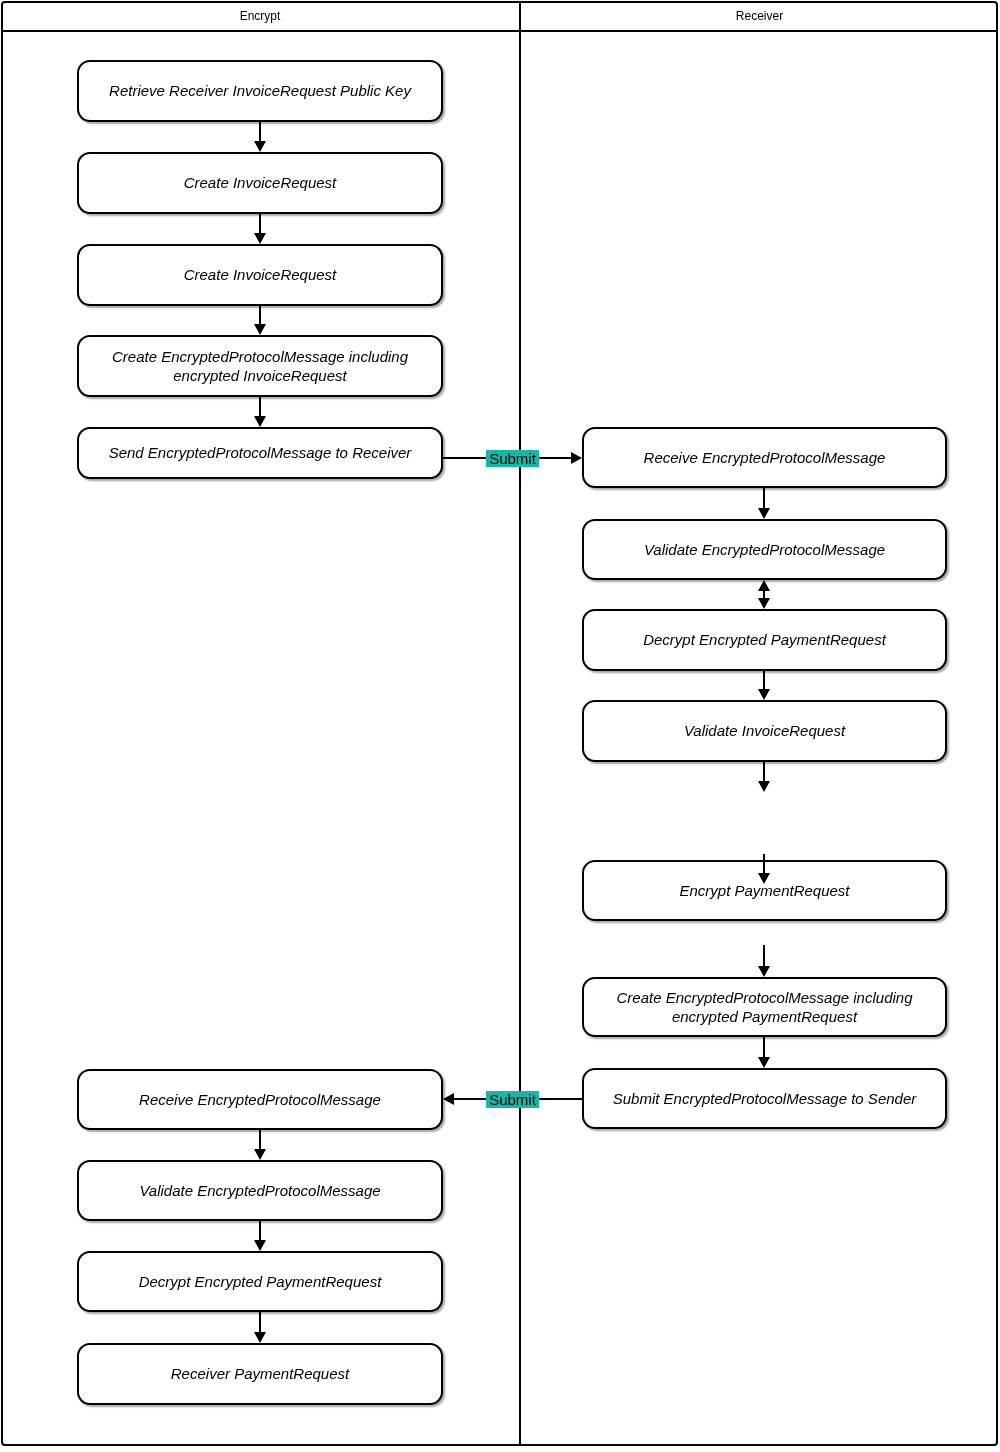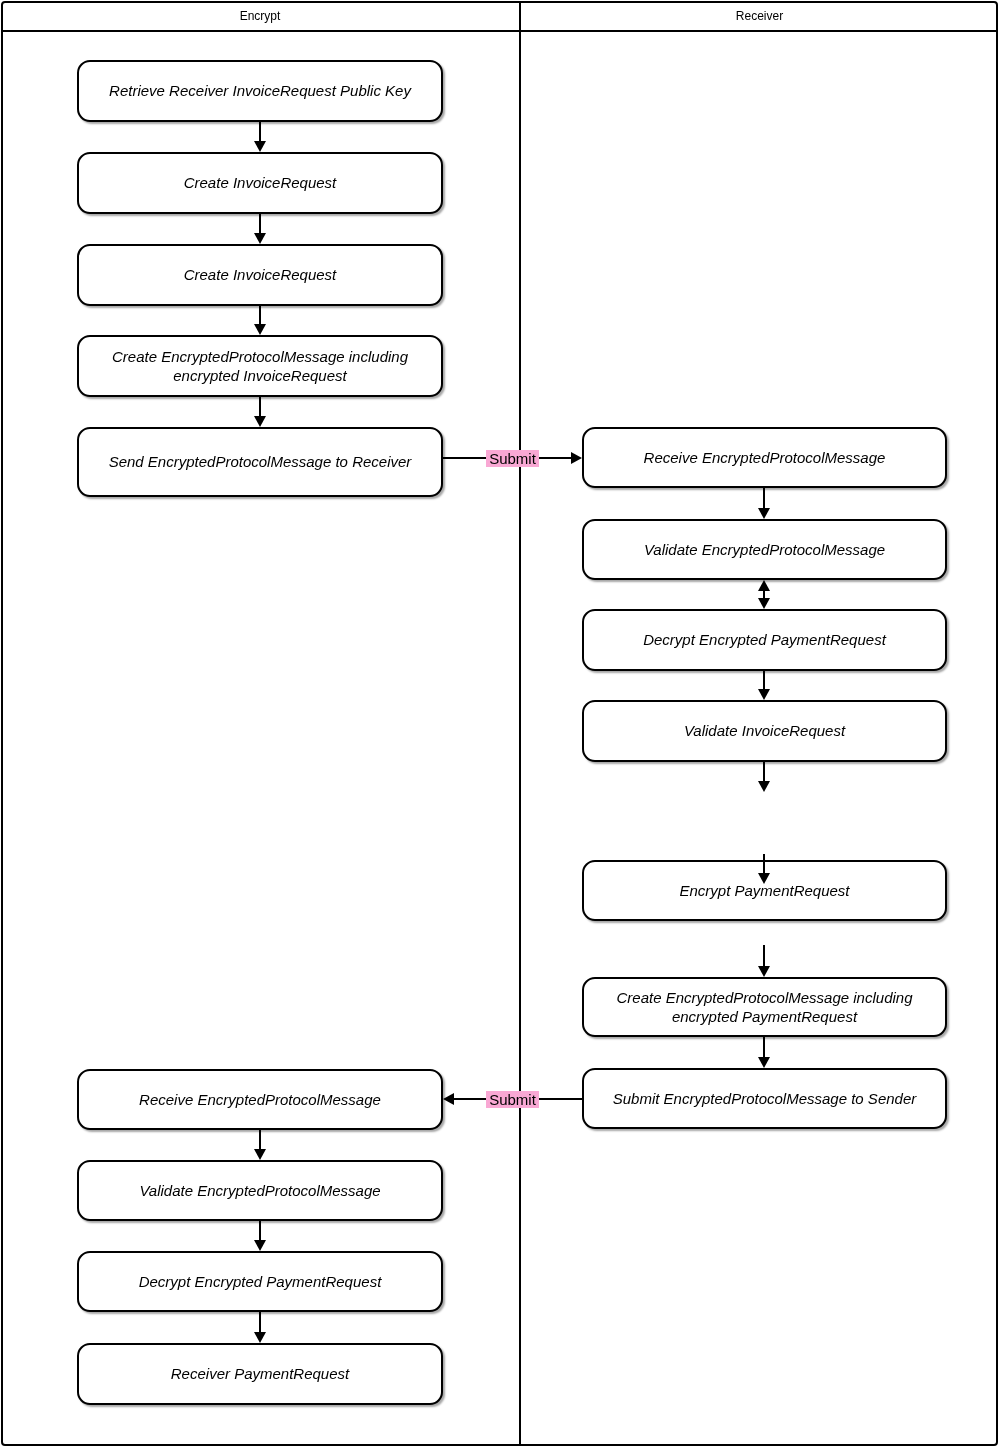--- a/index.html
+++ b/index.html
@@ -92,40 +92,40 @@
     border-left: 11px solid #000;
   }
   .hconn .head-left {
     position: absolute; left: 0; top: 6px; width: 0; height: 0;
     border-top: 6px solid transparent;
     border-bottom: 6px solid transparent;
     border-right: 11px solid #000;
   }
   .hconn .conn-label {
     position: relative; z-index: 2;
-    background: #f9a8d4; padding: 0 3px;
+    background: #14b8a6; padding: 0 3px;
     font-size: 15px;
   }
 </style>
 </head>
 <body>
 
 <div class="canvas">
 
   <div class="frame"></div>
   <div class="lane-divider"></div>
   <div class="header-sep"></div>
   <div class="lane-title sender">Encrypt</div>
   <div class="lane-title receiver">Receiver</div>
 
   <div class="node sender" style="top:60px;height:62px;">Retrieve Receiver InvoiceRequest Public Key</div>
   <div class="node sender" style="top:152px;height:62px;">Create InvoiceRequest</div>
   <div class="node sender" style="top:244px;height:62px;">Create InvoiceRequest</div>
   <div class="node sender" style="top:335px;height:62px;">Create EncryptedProtocolMessage including encrypted InvoiceRequest</div>
-  <div class="node sender" style="top:427px;height:70px;">Send EncryptedProtocolMessage to Receiver</div>
+  <div class="node sender" style="top:427px;height:52px;">Send EncryptedProtocolMessage to Receiver</div>
   <div class="node sender" style="top:1069px;height:61px;">Receive EncryptedProtocolMessage</div>
   <div class="node sender" style="top:1160px;height:61px;">Validate EncryptedProtocolMessage</div>
   <div class="node sender" style="top:1251px;height:61px;">Decrypt Encrypted PaymentRequest</div>
   <div class="node sender" style="top:1343px;height:62px;">Receiver PaymentRequest</div>
 
   <div class="node receiver" style="top:427px;height:61px;">Receive EncryptedProtocolMessage</div>
   <div class="node receiver" style="top:519px;height:61px;">Validate EncryptedProtocolMessage</div>
   <div class="node receiver" style="top:609px;height:62px;">Decrypt Encrypted PaymentRequest</div>
   <div class="node receiver" style="top:700px;height:62px;">Validate InvoiceRequest</div>
   <div class="node receiver" style="top:860px;height:61px;">Encrypt PaymentRequest</div>

